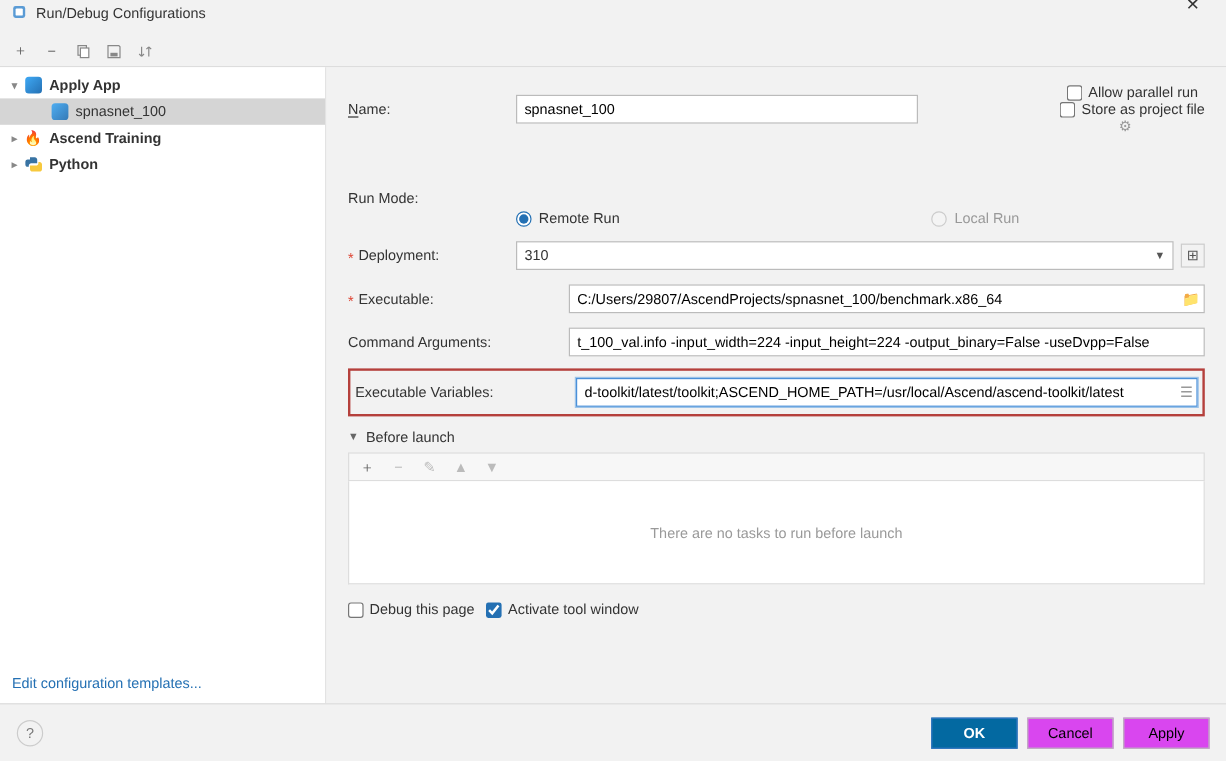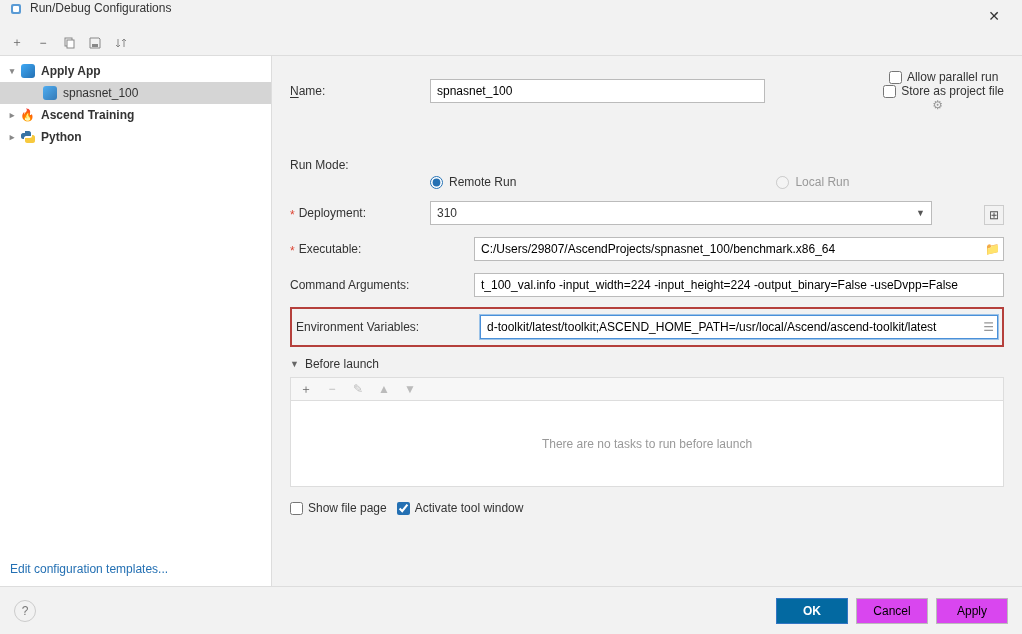--- a/index.html
+++ b/index.html
@@ -1,20 +1,20 @@
 <!DOCTYPE html>
 <html><head>
 <meta charset="utf-8">
 <style>
 * { box-sizing: border-box; margin: 0; padding: 0; font-family: "Segoe UI", Arial, sans-serif; }
 body { background: #f2f2f2; width: 1022px; height: 634px; overflow: hidden; font-size: 12px; color: #333; }
 .dialog { width: 1022px; height: 634px; background: #f2f2f2; display: flex; flex-direction: column; }
 
 
-.titlebar { height: 30px; display: flex; align-items: flex-start; padding: 1px 8px; }
+.titlebar { height: 30px; display: flex; align-items: flex-end; padding: 12px 8px; }
 .titlebar .icon { width: 16px; height: 16px; margin-right: 6px; display: inline-flex; align-items: center; justify-content: center; }
 .titlebar .title { flex: 1; font-size: 12px; color: #333; }
 .titlebar .close { width: 40px; height: 30px; display: flex; align-items: center; justify-content: center; cursor: pointer; font-size: 14px; }
 
 
 .toolbar { height: 26px; padding: 0 8px; display: flex; align-items: center; gap: 8px; border-bottom: 1px solid #ddd; }
 .tb-btn { width: 18px; height: 18px; display: inline-flex; align-items: center; justify-content: center; cursor: pointer; color: #666; }
 
 
 .main { flex: 1; display: flex; min-height: 0; }
@@ -40,21 +40,21 @@
 .checkbox-row { display: inline-flex; align-items: center; font-size: 12px; color: #333; cursor: pointer; margin-left: 18px;}
 .checkbox-row input[type=checkbox] { margin-right: 5px; }
 .header-extras { display:flex; align-items:center; margin-left:auto;flex-direction:column; }
 .gear-icon { margin-left: 6px; color:#999; }
 
 .radio-group { display: flex; gap: 260px; }
 .radio-item { display: inline-flex; align-items: center; font-size: 12px; cursor: pointer; margin-top: 35px;}
 .radio-item input[type=radio]{ margin-right: 6px; accent-color: #2470b3;}
 .radio-item.disabled { color: #999; cursor: default;}
 
-.select-wrap { flex: 1; display: flex; align-items: flex-end; gap: 46px;}
+.select-wrap { flex: 1; display: flex; align-items: center;}
 .select-input { flex: 1; height: 24px; border: 1px solid #bbb; background: #fff; display: flex; align-items: center; padding: 0 6px; font-size: 12px; position: relative;}
 .select-caret { margin-left: auto; font-size: 9px; color: #555;}
 .plus-box { width: 20px; height: 20px; border: 1px solid #ccc; margin-left: 6px; display: inline-flex; align-items: center; justify-content: center; font-size: 12px; color: #555; cursor: pointer;}
 .input-icon-wrap { flex: 1; position: relative; display:flex;margin-left:44px; }
 .input-icon-wrap .text-input { flex: 1; width: 100%; padding-right: 24px; }
 .field-icon { position: absolute; right: 4px; top: 50%; transform: translateY(-50%); color: #999; font-size: 12px; cursor: pointer;}
 
 .env-highlight { border: 2px solid #b5403c; padding: 6px 4px 6px 4px; margin-top: -2px; }
 .env-highlight .row { margin-bottom: 0; }
 .env-focused { border: 1px solid #4a90d9; box-shadow: 0 0 0 1px #9cc3e8; }
@@ -222,21 +222,21 @@
 
       <div class="row">
         <span class="label">Command Arguments:</span>
         <div class="input-icon-wrap">
           <input class="text-input" value="t_100_val.info -input_width=224 -input_height=224 -output_binary=False -useDvpp=False" style="">
         </div>
       </div>
 
       <div class="env-highlight">
         <div class="row">
-          <span class="label">Environment Variables:</span>
+          <span class="label">Executable Variables:</span>
           <div class="input-icon-wrap">
             <input class="text-input env-focused" value="d-toolkit/latest/toolkit;ASCEND_HOME_PATH=/usr/local/Ascend/ascend-toolkit/latest" style="">
             <span class="field-icon">☰</span>
           </div>
         </div>
       </div>
 
       <div class="section-header">
         <span class="tri">▼</span>
         <span><span class="ul">B</span>efore launch</span>
@@ -248,21 +248,21 @@
         <span class="tb-btn" style="color:#bbb">▲</span>
         <span class="tb-btn" style="color:#bbb">▼</span>
       </div>
       <div class="before-body">
         <span>There are no tasks to run before launch</span>
       </div>
 
       <div class="bottom-checks">
         <label>
           <input type="checkbox" style="">
-          <span>Show file page</span>
+          <span>Debug this page</span>
         </label>
         <label>
           <input type="checkbox" checked="" style="">
           <span>Activate tool window</span>
         </label>
       </div>
 
     </div>
   </div>
 

